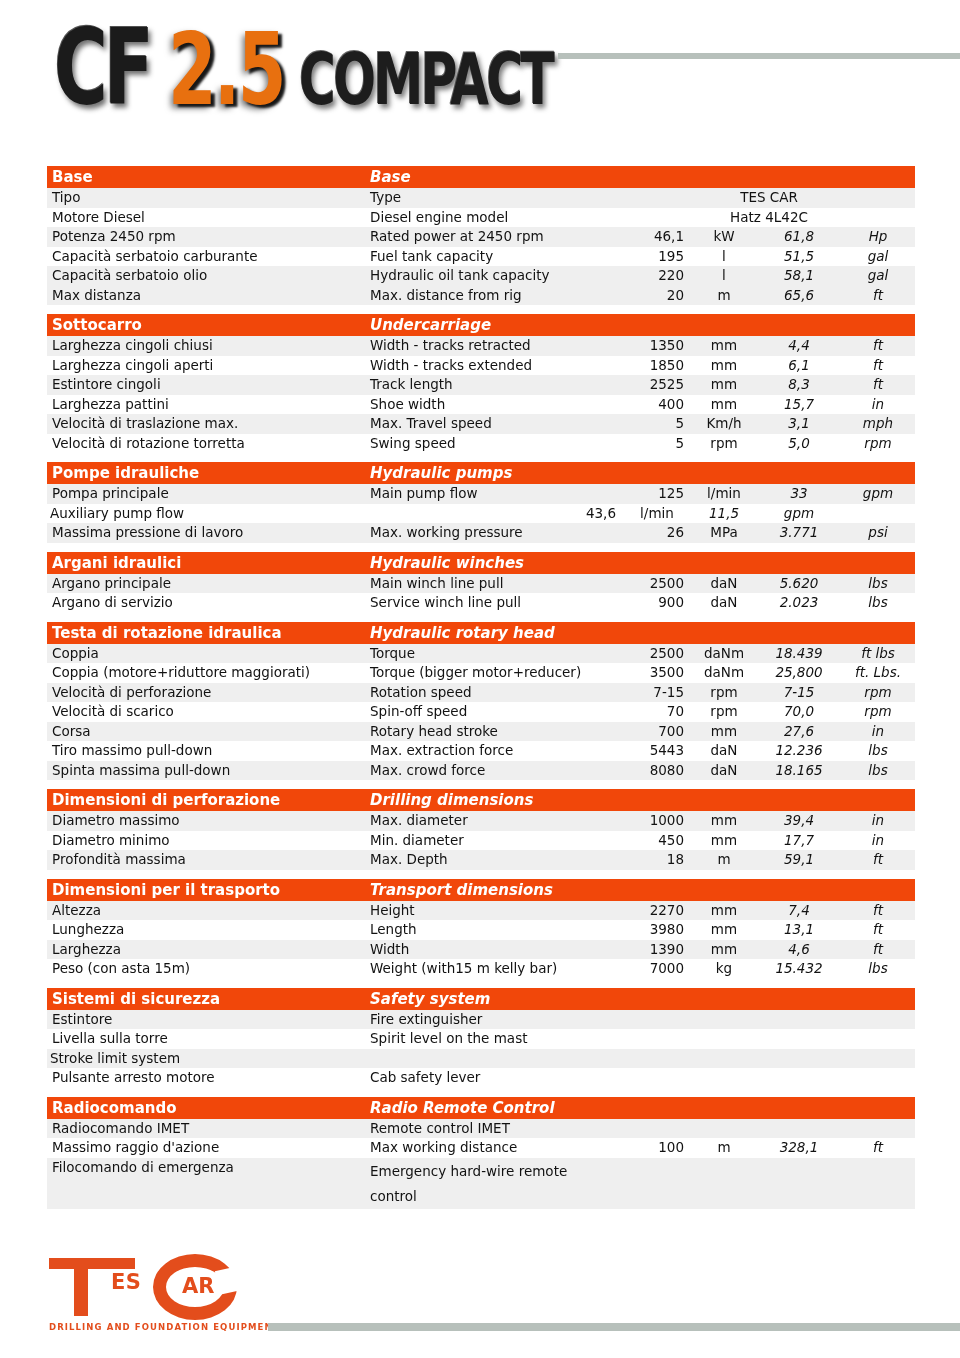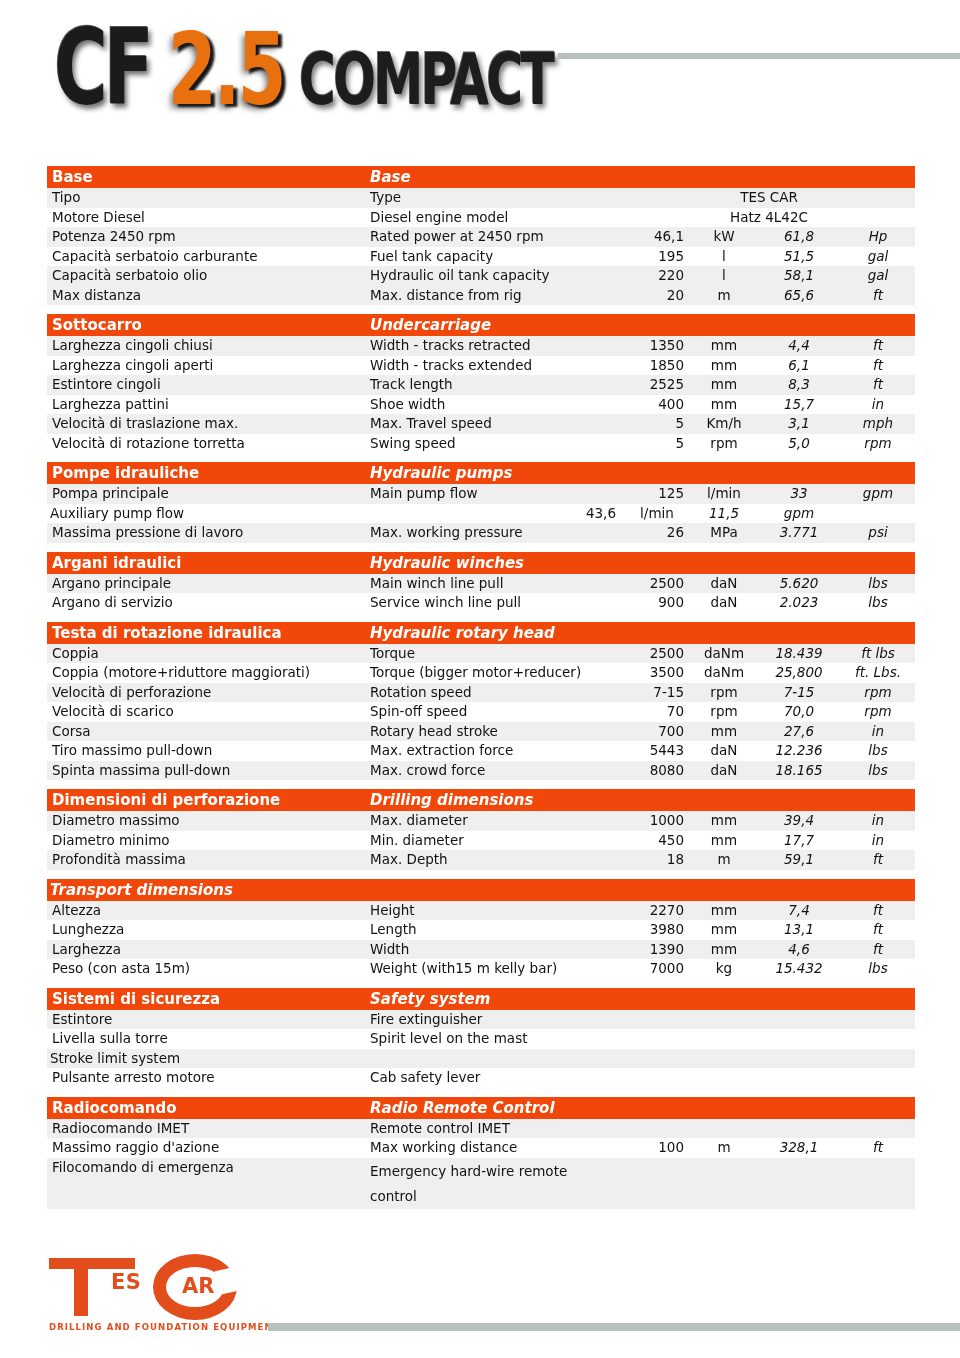--- a/index.html
+++ b/index.html
@@ -331,20 +331,21 @@
           <div class="cell-it">Profondità massima</div>
           <div class="cell-en">Max. Depth</div>
           <div class="cell-mval">18</div>
           <div class="cell-munit">m</div>
           <div class="cell-ival">59,1</div>
           <div class="cell-iunit">ft</div>
         </div>
       </div>
       <div class="section">
         <div class="sec-header">
+          <div class="sh-it">Dimensioni per il trasporto</div>
           <div class="sh-en">Transport dimensions</div>
         </div>
         <div class="row alt">
           <div class="cell-it">Altezza</div>
           <div class="cell-en">Height</div>
           <div class="cell-mval">2270</div>
           <div class="cell-munit">mm</div>
           <div class="cell-ival">7,4</div>
           <div class="cell-iunit">ft</div>
         </div>

